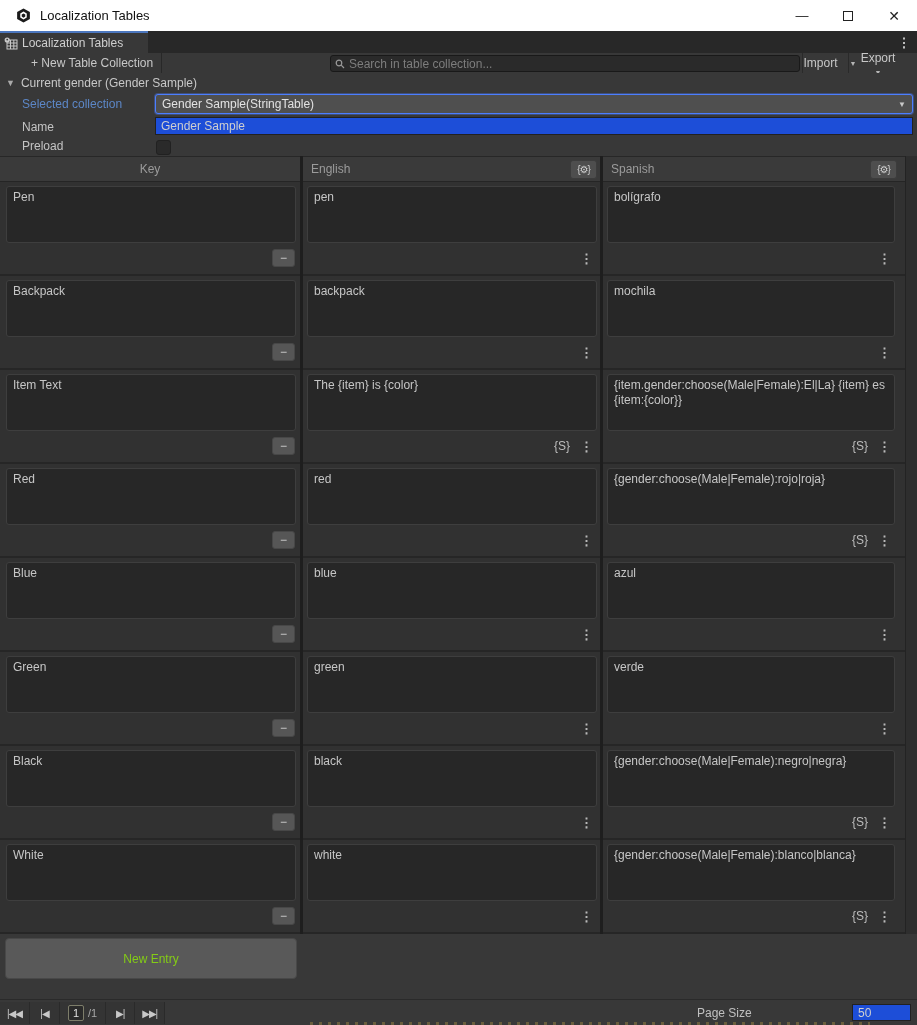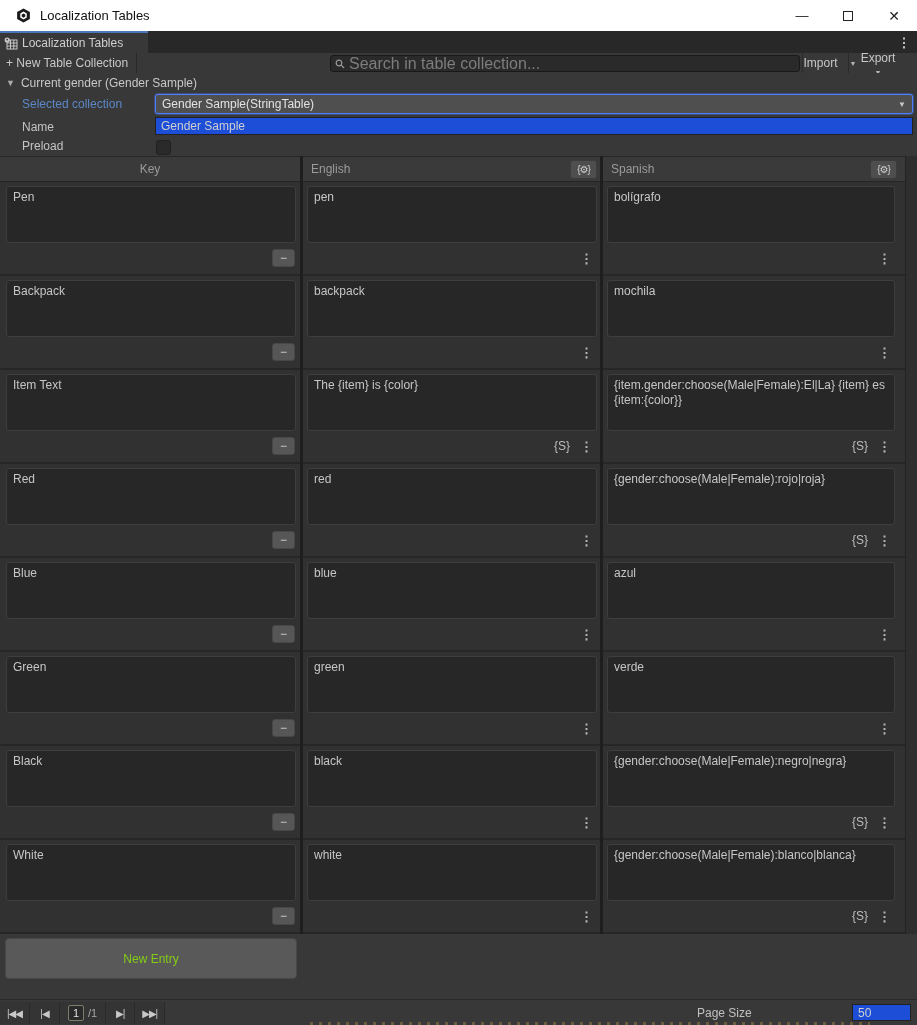--- a/index.html
+++ b/index.html
@@ -27,27 +27,27 @@
   .tab { width:148px; height:22px; background:#383838; border-top:2px solid #4c77be;
     display:flex; align-items:center; padding-left:4px; }
   .tab .tabicon { width:14px; height:13px; margin-right:4px; }
   .tab .tablabel { color:#cfcfcf; white-space:nowrap; }
   .tabbar-overflow { margin-left:auto; width:26px; display:flex; align-items:center; justify-content:center;
     color:#c8c8c8; font-size:13px; font-weight:bold; }
 
   
   .toolbar { left:0; top:53px; width:917px; height:20px; background:#383838; display:flex; align-items:center; }
   .new-collection { height:100%; display:flex; align-items:center; padding:0 8px 0 6px;
-    border-right:1px solid #282828; color:#c8c8c8; white-space:nowrap; }
+    border-right:1px solid #282828; color:#c8c8c8; white-space:nowrap;margin-left:25px; }
   .searchwrap { position:absolute; left:330px; top:2px; width:470px; height:17px;
     background:#2a2a2a; border:1px solid #191919; border-radius:3px;
     display:flex; align-items:center; padding:0 4px; }
   .searchwrap svg { flex:0 0 auto; margin-right:4px; }
   .searchwrap input { flex:1; background:transparent; border:none; outline:none;
-    color:#c8c8c8; font-family:"Liberation Sans",sans-serif; font-size:16px; }
+    color:#c8c8c8; font-family:"Liberation Sans",sans-serif; font-size:12px; }
   .searchwrap input::placeholder { color:#7d7d7d; }
   .tbtn { position:absolute; top:0; height:20px; display:flex; align-items:center; justify-content:center;
     gap:4px; color:#c8c8c8; border-left:1px solid #2a2a2a; }
   .tbtn .caret { font-size:7px; color:#b5b5b5; }
   .tbtn.import { left:802px; width:55px;gap:12px; }
   .tbtn.export { left:848px; width:59px;flex-direction:column; }
 
   
   .inspector { left:0; top:73px; width:917px; height:83px; background:#383838; }
   .foldrow { position:absolute; left:6px; top:3px; display:flex; align-items:center; gap:6px; }

